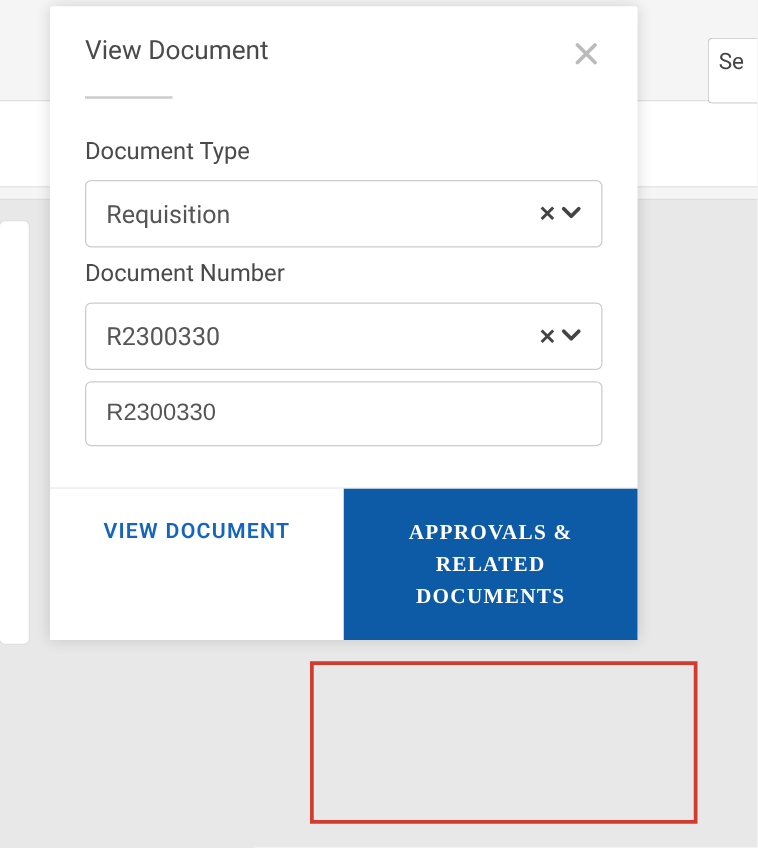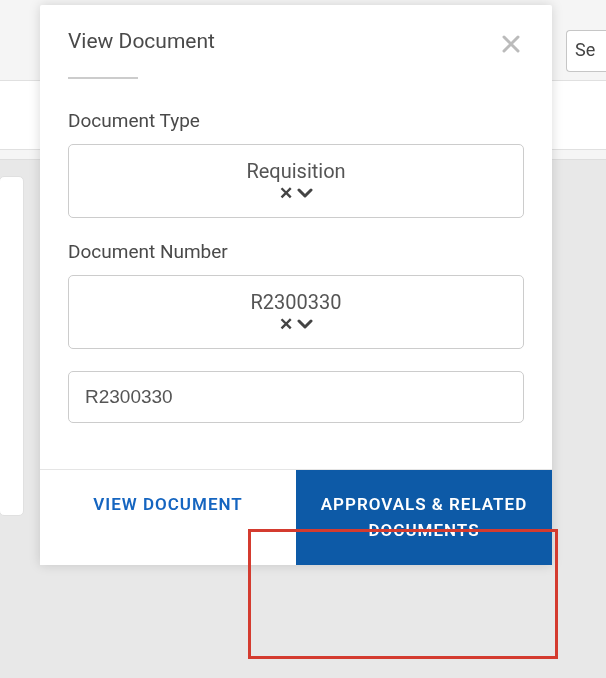--- a/index.html
+++ b/index.html
@@ -28,41 +28,41 @@
     }
     .bg-text {
       position: absolute;
       left: -10px; top: 96px;
       font-size: 24px;
       color: #4a4a4a;
     }
     .search-fragment {
       position: absolute;
       right: 0; top: 30px;
-      width: 40px; height: 42px;
+      width: 40px; height: 53px;
       border: 1px solid #c6c6c6;
       border-right: none;
       border-radius: 4px 0 0 4px;
       background: #fff;
       padding: 8px 0 0 8px;
       font-size: 18px;
       color: #444;
     }
     .bg-panel {
       position: absolute;
       top: 176px; left: -1px;
       width: 25px; height: 340px;
       background: #fff;
       border: 1px solid #e0e0e0;
       border-radius: 5px;
     }
     .modal {
       position: absolute;
       top: 5px; left: 40px;
-      width: 512px;
+      width: 470px;
       background: #fff;
       border-radius: 2px;
       box-shadow: 0 0 12px rgba(0,0,0,0.15);
     }
     .modal-header {
       padding: 24px 28px 0 28px;
       display: flex;
       justify-content: space-between;
       align-items: flex-start;
     }
@@ -80,37 +80,36 @@
     }
     .title-underline {
       margin: 18px 0 0 28px;
       width: 70px;
       height: 2px;
       background: #ccc;
     }
     .modal-body {
       padding: 30px 28px 24px 28px;
     }
-    .field-group { margin-bottom: 22px; }
+    .field-group { margin-bottom: 9px; }
     .field-label {
       font-size: 19px;
       color: #4a4a4a;
       margin-bottom: 12px;
       display: block;
     }
     .required { color: #d9534f; }
     .select-box {
       border: 1px solid #ccc;
       border-radius: 5px;
       padding: 14px 16px;
       display: flex;
       justify-content: space-between;
       align-items: center;
       cursor: pointer;
-      flex-direction: column;
     }
     .select-value {
       font-size: 20px;
       color: #555;
     }
     .select-icons {
       display: flex;
       gap: 4px;
       align-items: center;
       font-size: 17px;
@@ -140,20 +139,21 @@
       letter-spacing: 1px;
       line-height: 1.5;
     }
     .btn-view {
       color: #1565c0;
       background: #fff;
     }
     .btn-approvals {
       color: #fff;
       background: #0d5aa7;
+      font-family: Liberation Serif, serif;
     }
     .highlight-box {
       position: absolute;
       border: 3px solid #d43b2f;
       pointer-events: none;
     }
   </style>
 </head>
 <body>
 

